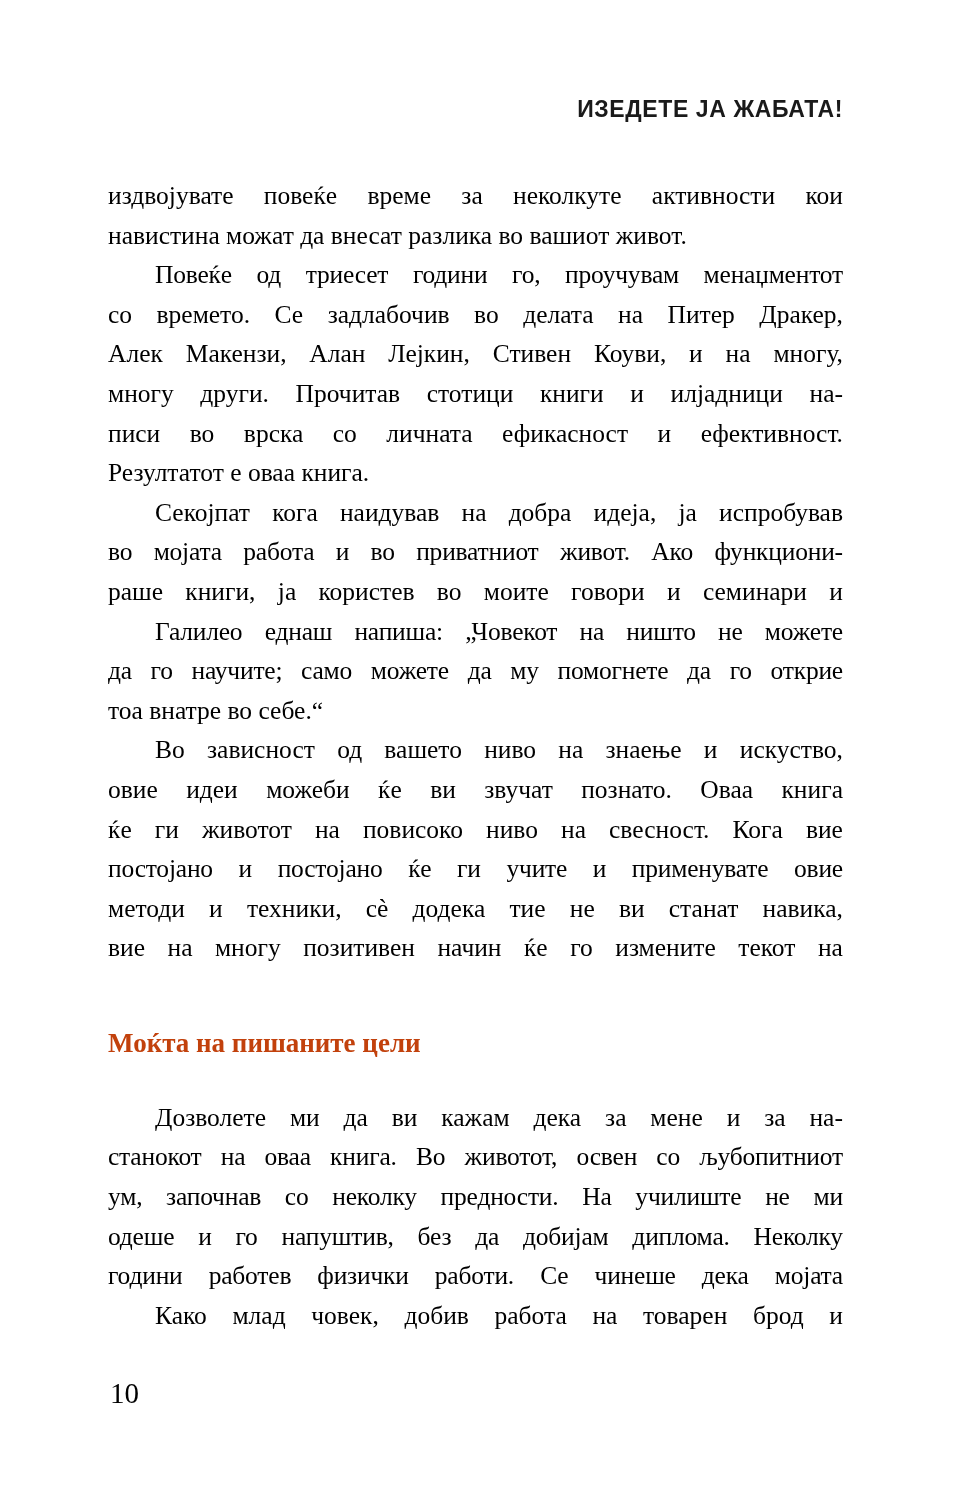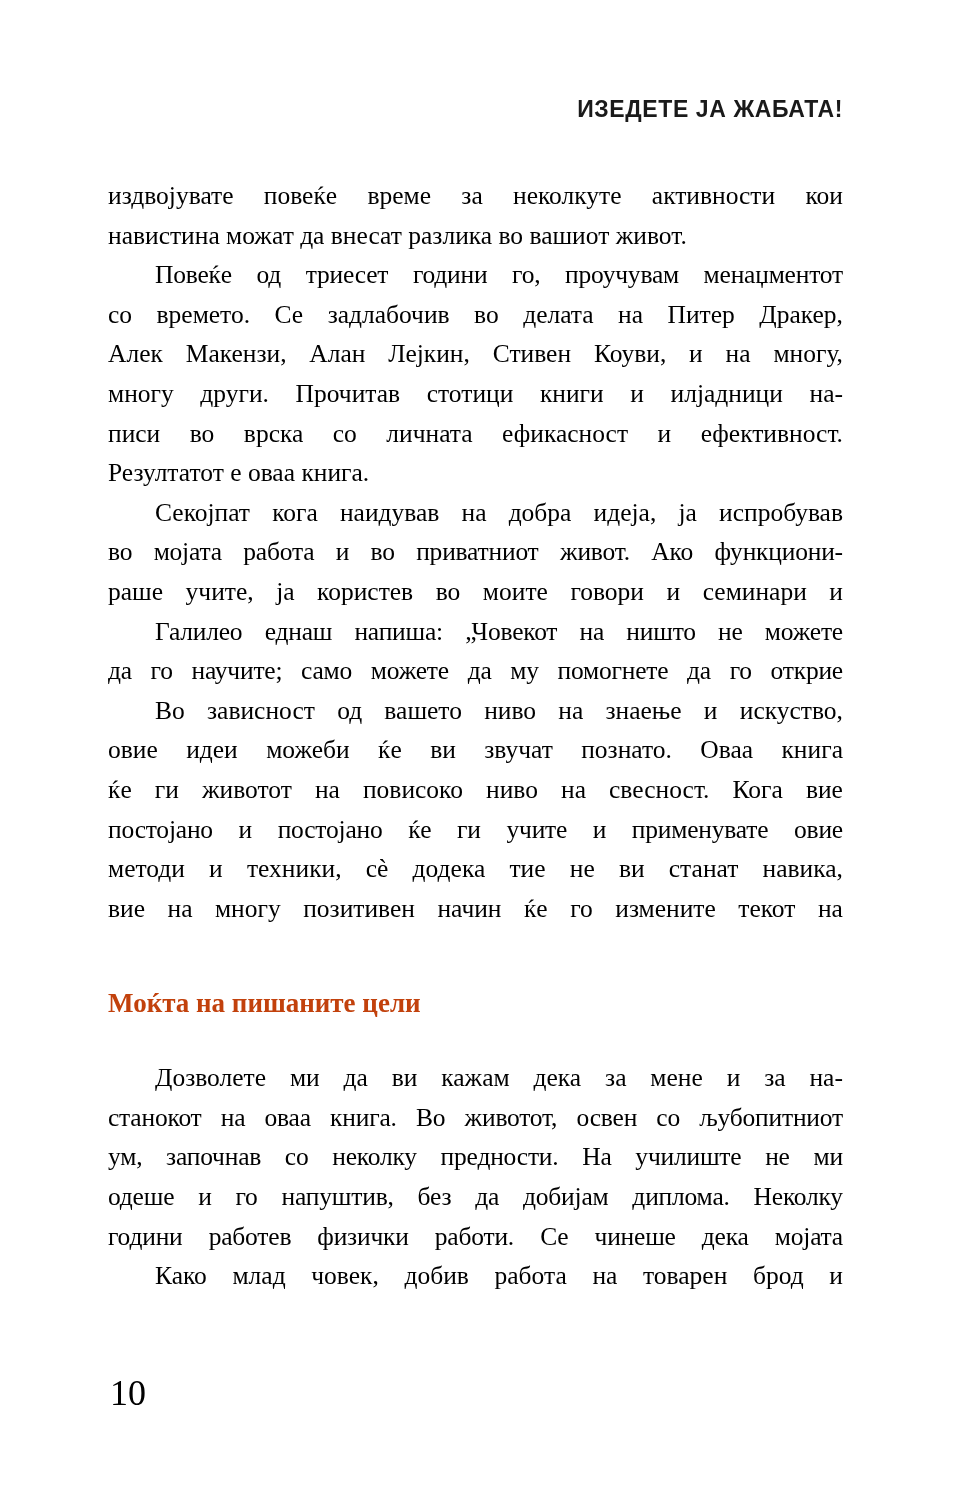--- a/index.html
+++ b/index.html
@@ -98,21 +98,21 @@
   }
 
   .gap-before-heading { height: 58px; }
   .gap-after-heading  { height: 38px; }
 
   
   .folio {
     position: absolute;
     left: 110px;
     top: 1368px;
-    font-size: 36px;
+    font-size: 29px;
     line-height: 34px;
     color: #000000;
   }
 </style>
 </head>
 <body>
 
 <div class="page">
 
   <div class="running-head">ИЗЕДЕТЕ ЈА ЖАБАТА!</div>
@@ -202,21 +202,21 @@
             <span>работа</span>
             <span>и</span>
             <span>во</span>
             <span>приватниот</span>
             <span>живот.</span>
             <span>Ако</span>
             <span>функциони-</span>
           </div>
           <div class="line justify">
             <span>раше</span>
-            <span>учите,</span>
+            <span>книги,</span>
             <span>ја</span>
             <span>користев</span>
             <span>во</span>
             <span>моите</span>
             <span>говори</span>
             <span>и</span>
             <span>семинари</span>
             <span>и</span>
           </div>
         </div>
@@ -237,20 +237,21 @@
             <span>научите;</span>
             <span>само</span>
             <span>можете</span>
             <span>да</span>
             <span>му</span>
             <span>помогнете</span>
             <span>да</span>
             <span>го</span>
             <span>открие</span>
           </div>
+          <div class="line">тоа внатре во себе.“</div>
         </div>
         <div class="para">
           <div class="line justify indent">
             <span>Во</span>
             <span>зависност</span>
             <span>од</span>
             <span>вашето</span>
             <span>ниво</span>
             <span>на</span>
             <span>знаење</span>

